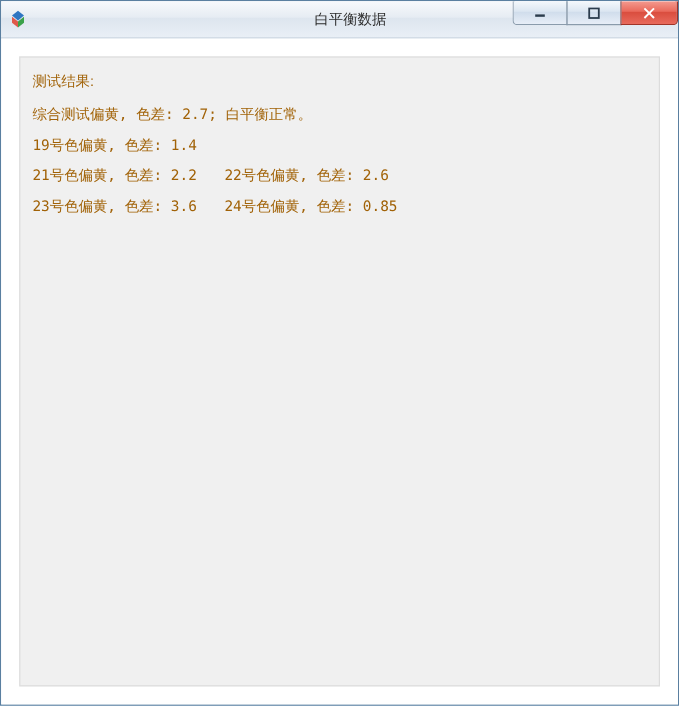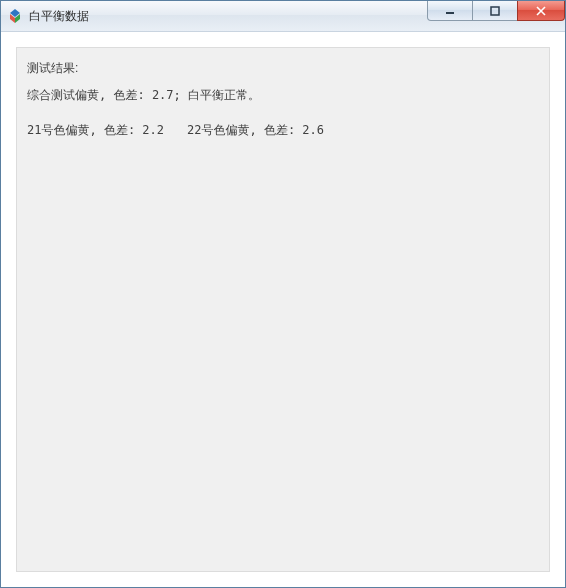--- a/index.html
+++ b/index.html
@@ -31,20 +31,21 @@
   }
   .titlebar {
     height: 30px;
     background: linear-gradient(180deg, #f7f9fc 0%, #e6ecf3 45%, #dde5ee 46%, #e9eff6 100%);
     border-bottom: 1px solid #c9d4e0;
     display: flex;
     align-items: center;
     padding: 0 0 0 6px;
     position: relative;
     user-select: none;
+    justify-content: space-between;
   }
   .titlebar .app-icon {
     width: 16px;
     height: 16px;
     margin-right: 6px;
     flex: 0 0 auto;
   }
   .titlebar .title-text {
     font-size: 12px;
     color: #2b2b2b;
@@ -91,21 +92,21 @@
     box-sizing: border-box;
   }
   .results-panel {
     width: 100%;
     height: 100%;
     background: #f0f0f0;
     border: 1px solid #dcdcdc;
     box-sizing: border-box;
     padding: 12px 10px;
     font-size: 12px;
-    color: #404040;
+    color: #a16207;
     line-height: 1.4;
   }
   .results-panel .heading {
     margin-bottom: 10px;
   }
   .result-line {
     margin-bottom: 9px;
     white-space: nowrap;
     font-family: "SimSun","NSimSun",monospace;
   }
@@ -156,21 +157,26 @@
       </div>
     </div>
   </div>
 
   <div class="client-area">
     <div class="results-panel">
       <div class="heading">测试结果:</div>
       <div class="result-line">综合测试偏黄, 色差: 2.7; 白平衡正常。</div>
 
       <div class="pair-row">
+        <div class="col">19号色偏黄, 色差: 1.4</div>
       </div>
       <div class="pair-row">
         <div class="col">21号色偏黄, 色差: 2.2</div>
         <div class="col">22号色偏黄, 色差: 2.6</div>
+      </div>
+      <div class="pair-row">
+        <div class="col">23号色偏黄, 色差: 3.6</div>
+        <div class="col">24号色偏黄, 色差: 0.85</div>
       </div>
     </div>
   </div>
 
 </div>
 
 </body></html>

